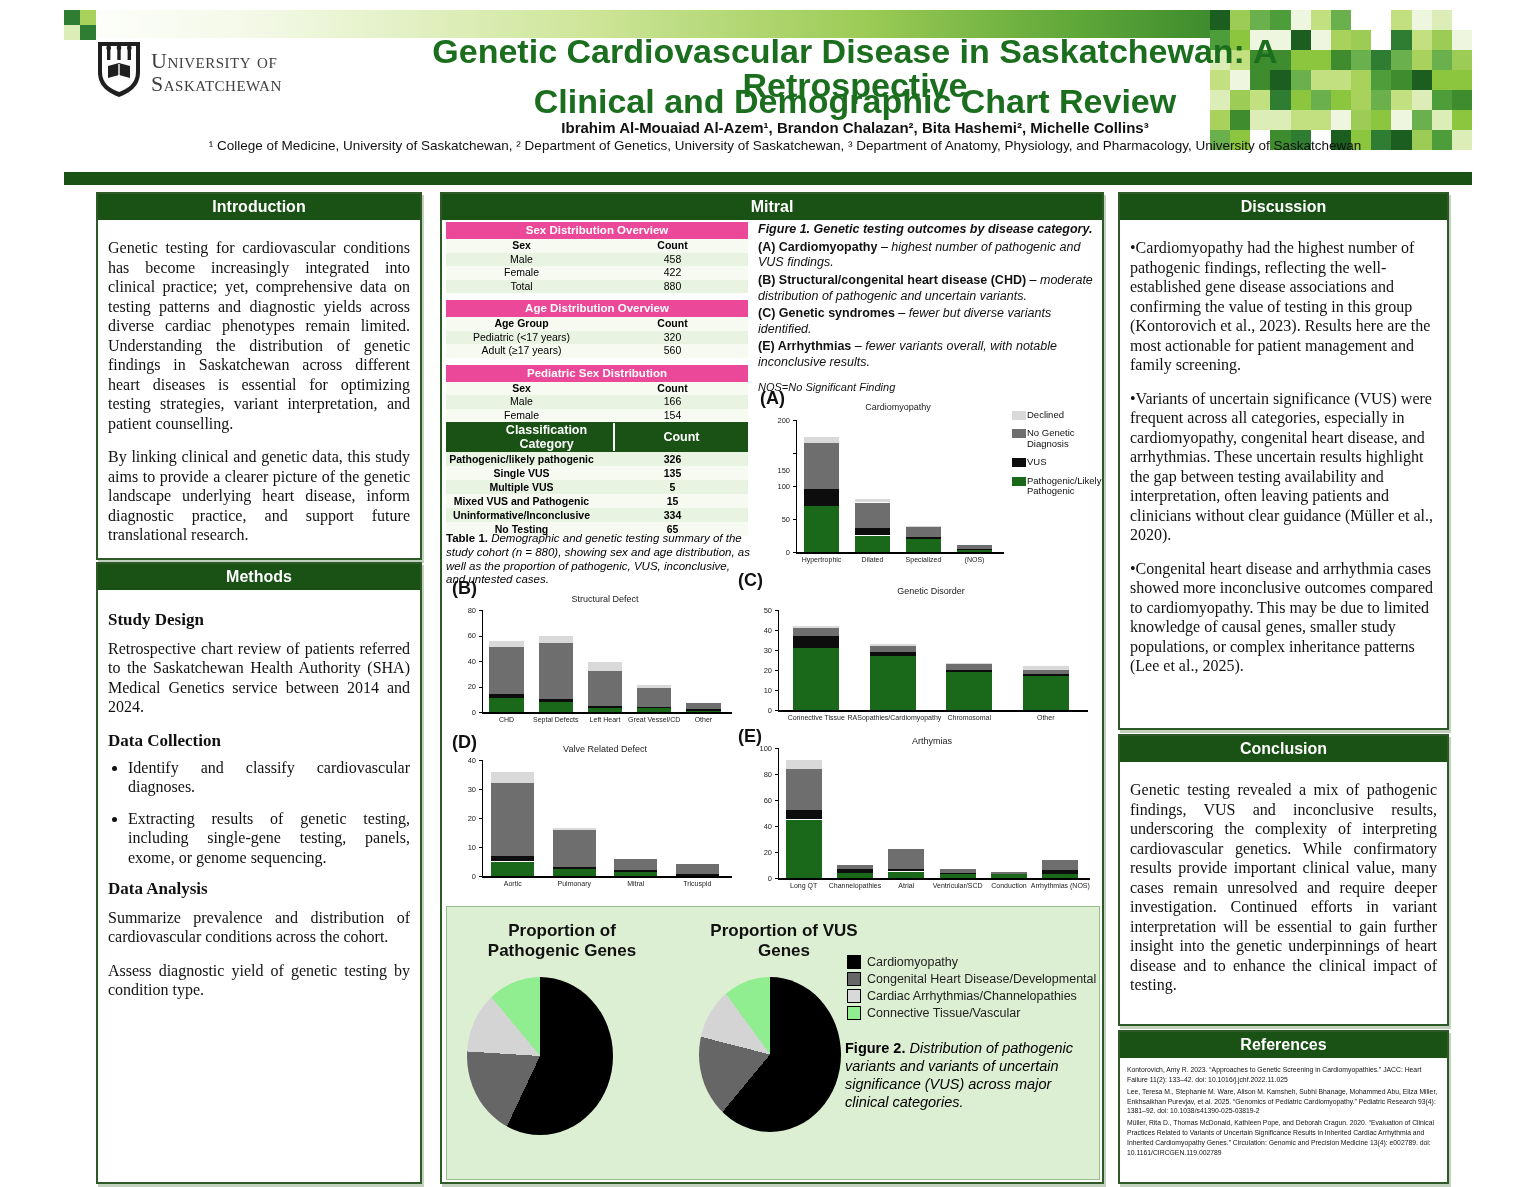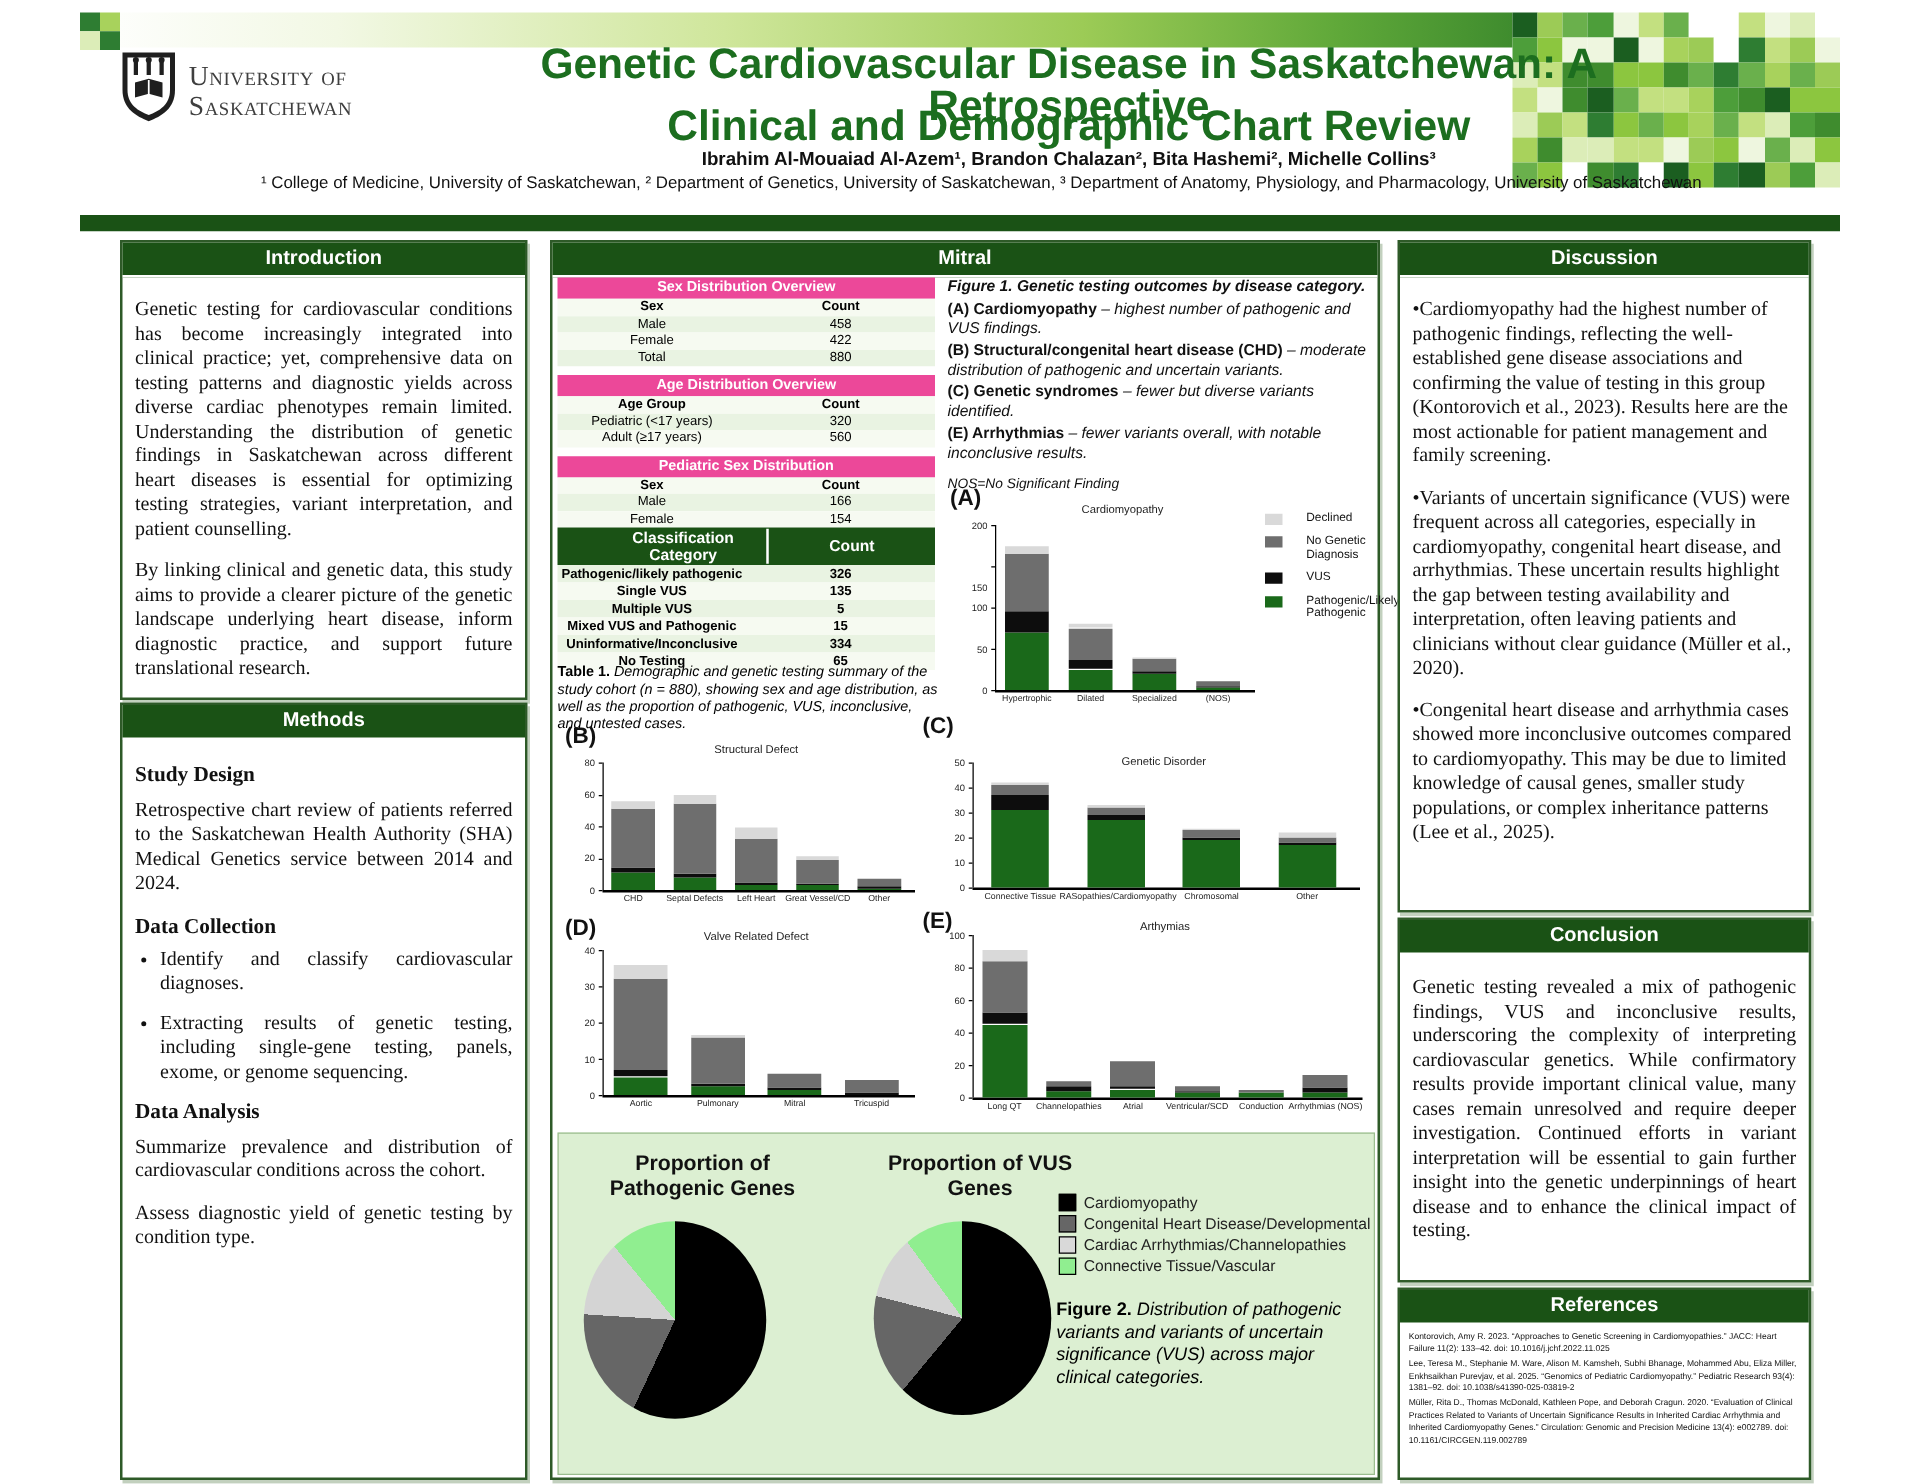--- a/index.html
+++ b/index.html
@@ -61,21 +61,21 @@
 
   
   .pletter{position:absolute;font-weight:bold;font-size:18px;color:#111;}
   .chart{position:absolute;}
   .chart-title{position:absolute;text-align:center;font-size:9px;color:#222;}
   .axis{position:absolute;background:#000;}
   .ytick-label{position:absolute;text-align:right;font-size:7.5px;color:#222;}
   .xtick-label{position:absolute;text-align:center;font-size:7px;color:#222;white-space:nowrap;}
   .bar-seg{position:absolute;}
   .chart-legend{position:absolute;display:flex;flex-direction:column;gap:8px;}
-  .cl-item{display:flex;gap:19px;font-size:9.5px;line-height:1.1;color:#111;align-items:flex-start;}
+  .cl-item{display:flex;gap:1px;font-size:9.5px;line-height:1.1;color:#111;align-items:flex-start;}
   .cl-swatch{width:14px;height:9px;flex:0 0 14px;margin-top:1px;}
 
   
   .fig2-box{position:absolute;left:4px;top:712px;width:652px;height:272px;
     background:#dcefd2;border:1px solid #9bbd8f;}
   .pie-title{position:absolute;top:14px;text-align:center;font-weight:bold;font-size:17px;line-height:1.15;color:#111;}
   .pie{position:absolute;border-radius:50%;}
   .fig2-legend{position:absolute;left:400px;top:48px;display:flex;flex-direction:column;gap:3px;}
   .f2l-item{display:flex;gap:6px;align-items:center;font-size:12.5px;color:#222;}
   .f2l-swatch{width:12px;height:12px;border:1px solid #000;flex:0 0 12px;}
@@ -433,21 +433,21 @@
         <div class="bar-seg" style="left: 188.98px; top: 114.9px; width: 34.44px; height: 0.6375px; background: rgb(13, 13, 13);"></div>
         <div class="bar-seg" style="left: 188.98px; top: 95.775px; width: 34.44px; height: 19.125px; background: rgb(110, 110, 110);"></div>
         <div class="bar-seg" style="left: 188.98px; top: 92.5875px; width: 34.44px; height: 3.1875px; background: rgb(217, 217, 217);"></div>
         <div class="xtick-label" style="left: 174.6px; width: 63.2px; top: 124px;">Great Vessel/CD</div>
         <div class="bar-seg" style="left: 238.18px; top: 118.725px; width: 34.44px; height: 1.275px; background: rgb(26, 105, 26);"></div>
         <div class="bar-seg" style="left: 238.18px; top: 117.45px; width: 34.44px; height: 1.275px; background: rgb(13, 13, 13);"></div>
         <div class="bar-seg" style="left: 238.18px; top: 111.075px; width: 34.44px; height: 6.375px; background: rgb(110, 110, 110);"></div>
         <div class="xtick-label" style="left: 223.8px; width: 63.2px; top: 124px;">Other</div>
       </div>
     <div class="chart" style="left:298px;top:390px;width:358px;height:144px;">
-        <div class="chart-title" style="left: 38px; width: 306px; top: 20px;">Genetic Disorder</div>
+        <div class="chart-title" style="left: 38px; width: 306px; top: 2px;">Genetic Disorder</div>
         <div class="axis" style="left: 38px; top: 26px; width: 1px; height: 100px;"></div>
         <div class="axis" style="left: 38px; top: 126px; width: 310px; height: 1.5px;"></div>
         <div class="ytick-label" style="left: 0px; width: 32px; top: 121.5px;">0</div>
         <div class="axis" style="left: 35px; top: 126px; width: 3px; height: 1px;"></div>
         <div class="ytick-label" style="left: 0px; width: 32px; top: 101.5px;">10</div>
         <div class="axis" style="left: 35px; top: 106px; width: 3px; height: 1px;"></div>
         <div class="ytick-label" style="left: 0px; width: 32px; top: 81.5px;">20</div>
         <div class="axis" style="left: 35px; top: 86px; width: 3px; height: 1px;"></div>
         <div class="ytick-label" style="left: 0px; width: 32px; top: 61.5px;">30</div>
         <div class="axis" style="left: 35px; top: 66px; width: 3px; height: 1px;"></div>

